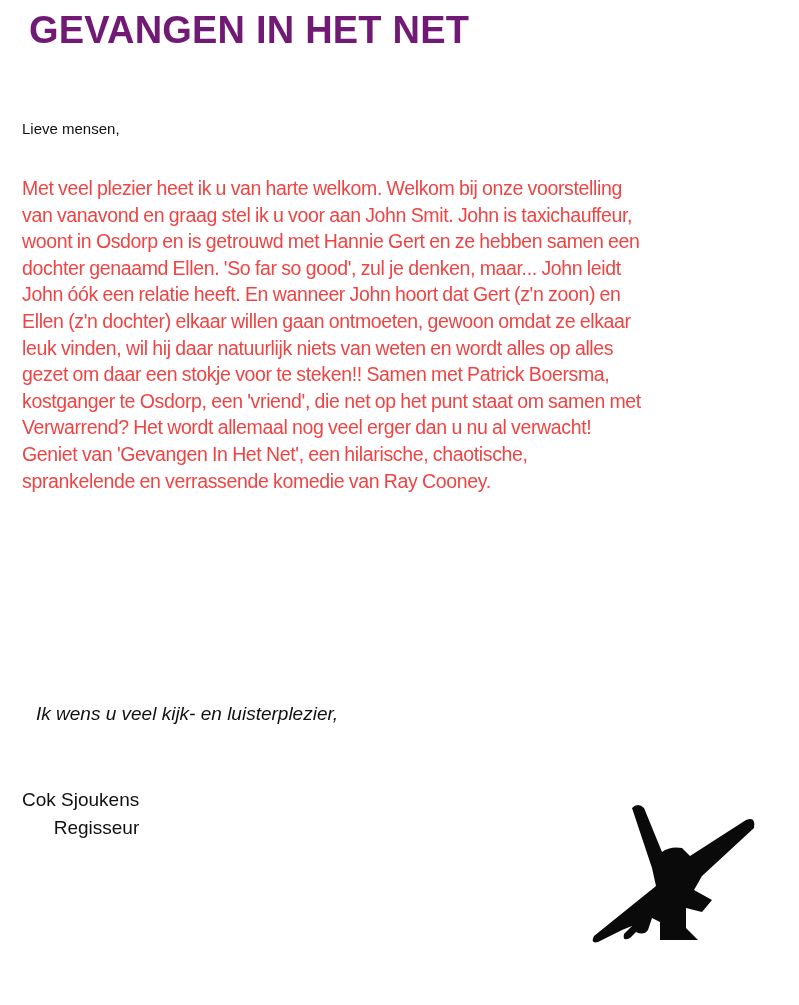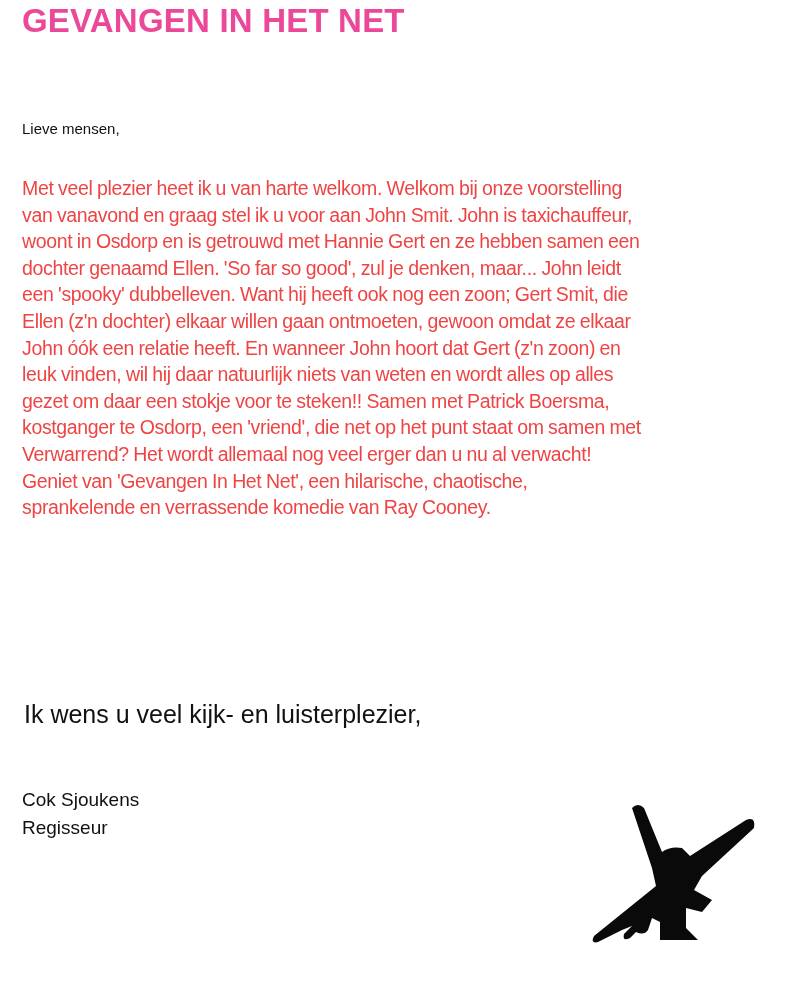--- a/index.html
+++ b/index.html
@@ -12,26 +12,26 @@
       height: 1005px;
       position: relative;
       overflow: hidden;
       color: #111111;
       font-family: "Liberation Sans", sans-serif;
     }
     .title {
       position: absolute;
       left: 22px;
       top: 2px;
-      margin: 0;
+      margin: 7px;
       font-family: "Liberation Sans", sans-serif;
       font-weight: bold;
-      font-size: 33px;
+      font-size: 38px;
       letter-spacing: 0.2px;
-      color: #ec4899;
+      color: #701a75;
       white-space: nowrap;
     }
     .greeting {
       position: absolute;
       left: 22px;
       top: 116px;
       font-size: 15px;
       line-height: 26px;
       white-space: nowrap;
     }
@@ -45,58 +45,58 @@
       letter-spacing: -0.35px;
       word-spacing: -0.5px;
       color: #ef4444;
     }
     .body-text .line {
       display: block;
       white-space: nowrap;
     }
     .closing {
       position: absolute;
-      left: 24px;
+      left: 36px;
       top: 701px;
-      font-size: 25px;
+      font-size: 19px;
       line-height: 26px;
       white-space: nowrap;
+      font-style: italic;
     }
     .signature {
       position: absolute;
       left: 22px;
       top: 786px;
       font-size: 19px;
       line-height: 28px;
       white-space: nowrap;
     }
-    .signature span { display: block; }
+    .signature span { display: block; text-align: right; }
     .logo {
       position: absolute;
       left: 590px;
       top: 790px;
       width: 180px;
       height: 160px;
     }
   </style>
 </head>
 <body>
 
 <h1 class="title">GEVANGEN IN HET NET</h1>
 
 <div class="greeting">Lieve mensen,</div>
 
 <div class="body-text">
   <span class="line">Met veel plezier heet ik u van harte welkom. Welkom bij onze voorstelling</span>
   <span class="line">van vanavond en graag stel ik u voor aan John Smit. John is taxichauffeur,</span>
   <span class="line">woont in Osdorp en is getrouwd met Hannie Gert en ze hebben samen een</span>
   <span class="line">dochter genaamd Ellen. 'So far so good', zul je denken,  maar...  John leidt</span>
-  <span class="line">een 'spooky' dubbelleven. Want hij heeft ook nog een zoon; Gert Smit, die</span>
+  <span class="line">John óók een relatie heeft. En wanneer John hoort dat Gert (z'n zoon) en</span>
   <span class="line">Ellen (z'n dochter) elkaar willen gaan ontmoeten, gewoon omdat ze elkaar</span>
-  <span class="line">John óók een relatie heeft. En wanneer John hoort dat Gert (z'n zoon) en</span>
   <span class="line">leuk vinden, wil hij daar natuurlijk niets van weten en wordt alles op alles</span>
   <span class="line">gezet om daar een stokje voor te steken!! Samen met Patrick Boersma,</span>
   <span class="line">kostganger te Osdorp, een 'vriend', die net op het punt staat om samen met</span>
   <span class="line">Verwarrend? Het wordt allemaal nog veel erger dan u nu al verwacht!</span>
   <span class="line">Geniet van 'Gevangen In Het Net', een hilarische, chaotische,</span>
   <span class="line">sprankelende en verrassende komedie van Ray Cooney.</span>
 </div>
 
 <div class="closing">Ik wens u veel kijk- en luisterplezier,</div>
 

